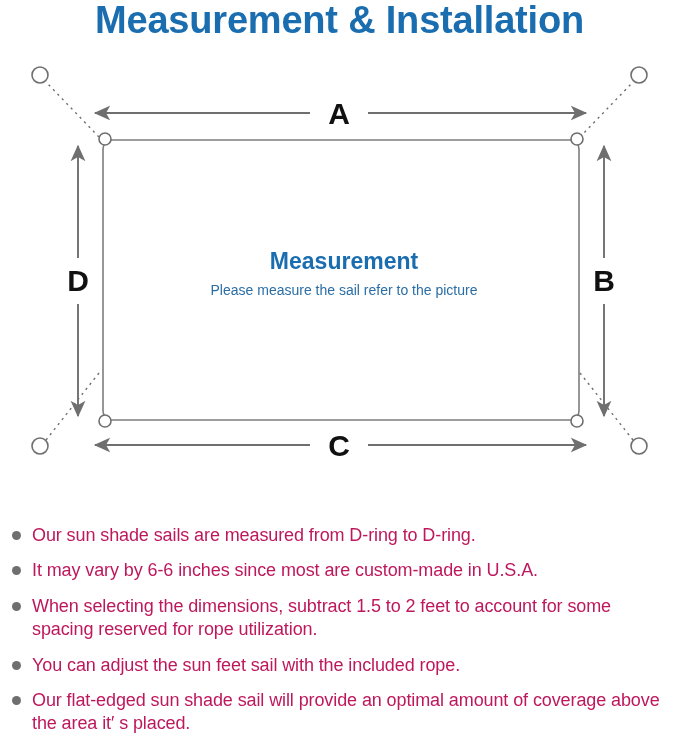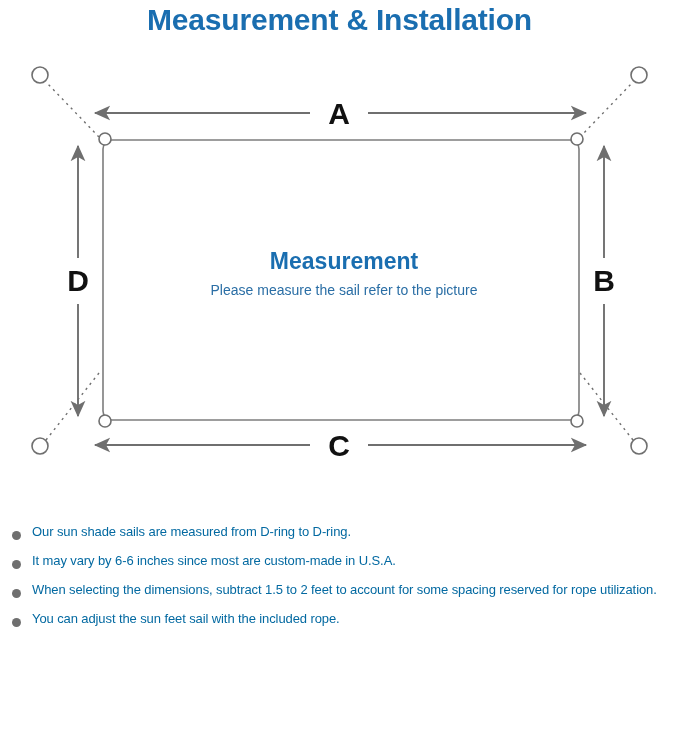--- a/index.html
+++ b/index.html
@@ -24,21 +24,21 @@
 
   
   #title {
     position: absolute;
     left: 0;
     top: 0;
     width: 679px;
     height: 44px;
     line-height: 40px;
     text-align: center;
-    font-size: 30px;
+    font-size: 38px;
     font-weight: bold;
     color: #1a6eb0;
     letter-spacing: -0.2px;
     white-space: nowrap;
   }
 
   
   #diagram {
     position: absolute;
     left: 0;
@@ -89,23 +89,23 @@
     width: 9px;
     height: 9px;
     border-radius: 50%;
     background: #6f6f6f;
     margin-top: 7px;
     margin-right: 11px;
   }
   .note-text {
     flex: 1 1 auto;
     font-family: "Liberation Sans", sans-serif;
-    font-size: 13px;
+    font-size: 18px;
     line-height: 1.30;
-    color: #0369a1;
+    color: #be185d;
     letter-spacing: -0.1px;
   }
 </style>
 </head>
 <body>
 
 <div id="page">
 
   <div id="title">Measurement &amp; Installation</div>
 
@@ -179,15 +179,19 @@
       <span class="note-text">It may vary by 6-6 inches since most are custom-made in U.S.A.</span>
     </div>
     <div class="note-row">
       <span class="note-bullet"></span>
       <span class="note-text">When selecting the dimensions, subtract 1.5 to 2 feet to account for some spacing reserved for rope utilization.</span>
     </div>
     <div class="note-row">
       <span class="note-bullet"></span>
       <span class="note-text">You can adjust the sun feet sail with the included rope.</span>
     </div>
+    <div class="note-row">
+      <span class="note-bullet"></span>
+      <span class="note-text">Our flat-edged sun shade sail will provide an optimal amount of coverage above the area it′ s placed.</span>
+    </div>
   </div>
 
 </div>
 
 </body></html>

